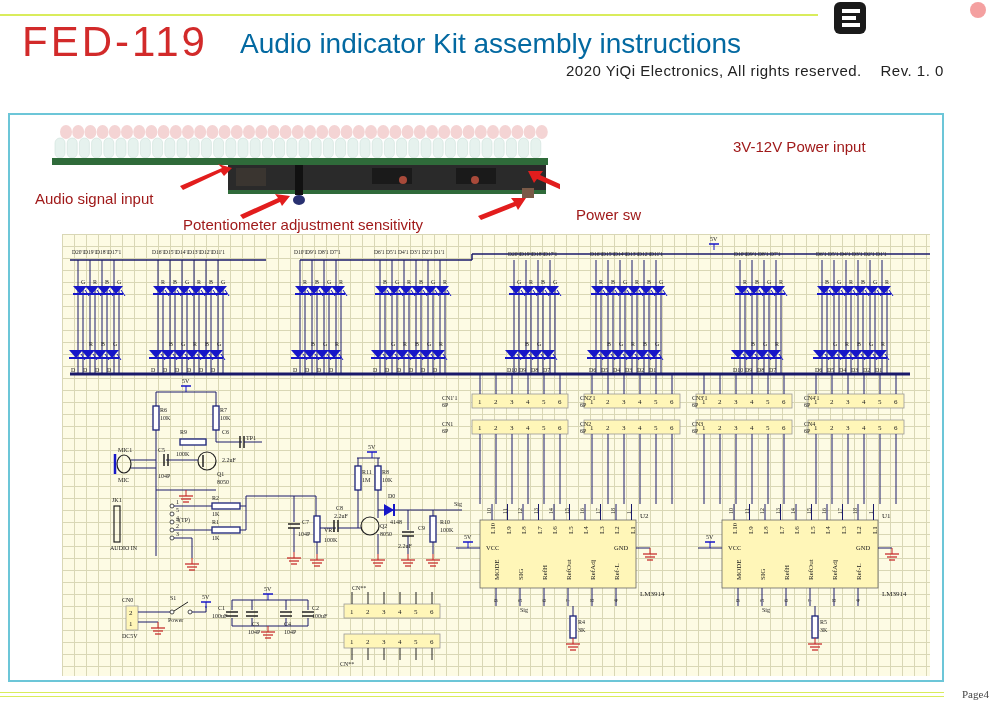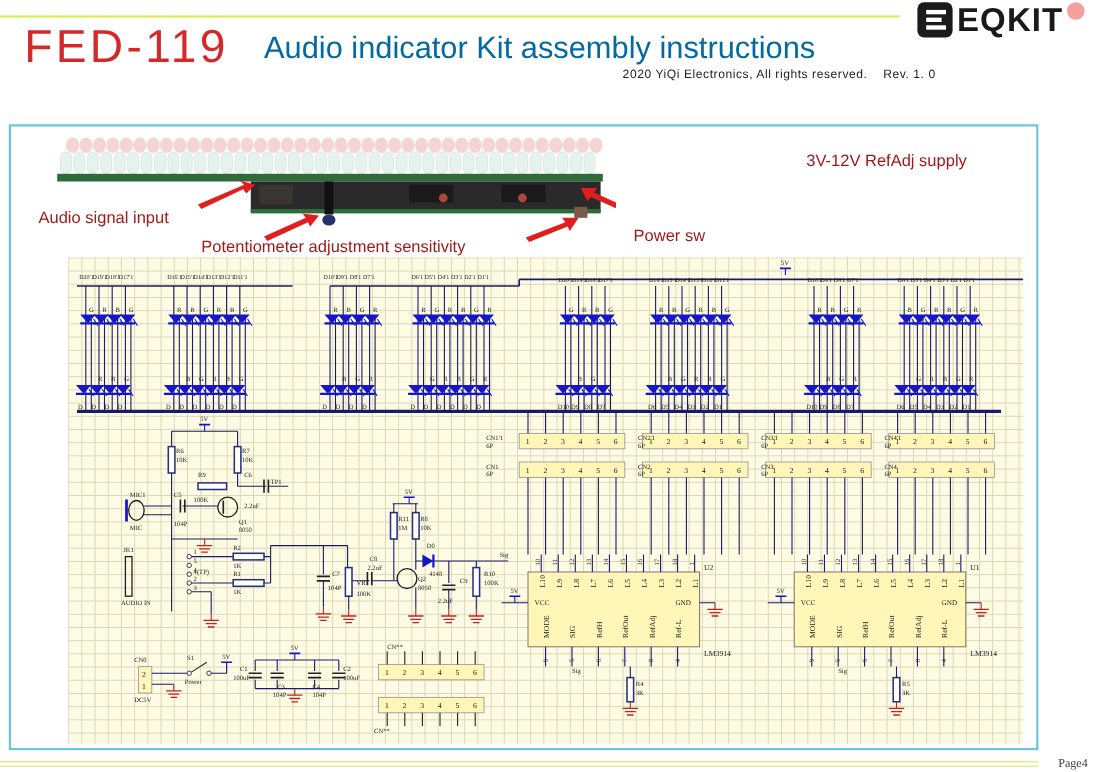--- a/index.html
+++ b/index.html
@@ -1,20 +1,20 @@
 <!DOCTYPE html>
 <html><head>
 <meta charset="utf-8">
 <style>
   html,body{margin:0;padding:0;background:#fff;}
   body{width:994px;height:702px;position:relative;overflow:hidden;font-family:"Liberation Sans",sans-serif;}
   .topline{position:absolute;left:0;top:14px;width:818px;height:2px;background:#d9ec5c;}
   .title-main{position:absolute;left:22px;top:18px;font-size:42px;color:#d22a2a;letter-spacing:3px;font-family:"Liberation Sans",sans-serif;}
   .title-sub{position:absolute;left:240px;top:28px;font-size:28px;color:#0369a1;font-family:"Liberation Sans",sans-serif;}
-  .copyright{position:absolute;left:566px;top:62px;font-size:11px;color:#222;letter-spacing:0.5px;}
+  .copyright{position:absolute;left:566px;top:62px;font-size:15px;color:#222;letter-spacing:0.5px;}
   .logo{position:absolute;left:834px;top:2px;width:148px;height:34px;}
   .logo .mark{position:absolute;left:0;top:0;width:32px;height:32px;background:#1a1a1a;border-radius:6px;}
   .logo .mark i{position:absolute;left:8px;height:4px;background:#fff;display:block;}
   .logo .txt{position:absolute;left:36px;top:0;font-size:30px;font-weight:bold;color:#1a1a1a;letter-spacing:1px;}
   .logo .badge{position:absolute;left:136px;top:0;width:16px;height:16px;border-radius:50%;background:#f4a0a0;}
   .frame{position:absolute;left:8px;top:113px;width:936px;height:569px;border:2px solid #6cc6d8;box-sizing:border-box;background:#fff;}
   .pcb{position:absolute;}
   .lbl{position:absolute;font-size:15px;color:#a01a1a;white-space:nowrap;}
   .schem{position:absolute;left:62px;top:234px;width:868px;height:442px;
     background-color:#fdfbe4;
@@ -31,21 +31,20 @@
 <div class="title-main">FED-119</div>
 <div class="title-sub">Audio indicator Kit assembly instructions</div>
 <div class="copyright"><span>2020 YiQi Electronics, All rights reserved.</span>&nbsp;&nbsp;&nbsp;&nbsp;<span>Rev. 1. 0</span></div>
 
 <div class="logo">
   <div class="mark">
     <i style="top:7px;width:18px;"></i>
       <i style="top:14px;width:14px;"></i>
       <i style="top:21px;width:18px;"></i>
   </div>
-  <div class="txt">EQKIT</div>
   <div class="badge"></div>
 </div>
 
 <div class="frame"></div>
 
 <svg class="pcb" style="left:40px;top:118px;" width="520" height="110" viewBox="0 0 520 110">
   <g id="leds">
       <ellipse cx="26" cy="14" rx="6" ry="7" fill="#f4d4d4"></ellipse>
       <ellipse cx="38.2" cy="14" rx="6" ry="7" fill="#f4d4d4"></ellipse>
       <ellipse cx="50.4" cy="14" rx="6" ry="7" fill="#f4d4d4"></ellipse>
@@ -140,21 +139,21 @@
   <rect x="482" y="70" width="12" height="10" fill="#7a5a48"></rect>
 
   <g fill="#e21d1d">
     <polygon points="140,68 182,50 178,46 192,50 184,58 181,54 143,72"></polygon>
     <polygon points="200,97 238,80 235,76 250,78 242,88 240,84 203,101"></polygon>
     <polygon points="438,98 474,84 471,80 486,80 478,92 476,88 441,102"></polygon>
     <polygon points="570,75 530,57 533,53 518,53 524,65 527,61 567,79" transform="translate(-30,0)"></polygon>
   </g>
 </svg>
 
-<div class="lbl" style="left:733px;top:138px;">3V-12V RefAdj supply</div>
+<div class="lbl" style="left:733px;top:138px;">3V-12V Power input</div>
 <div class="lbl" style="left:35px;top:190px;text-align:right;">Audio signal input</div>
 <div class="lbl" style="left:576px;top:181px;margin-top:25px;">Power sw</div>
 <div class="lbl" style="left:183px;top:216px;">Potentiometer adjustment sensitivity</div>
 
 <div class="schem">
   <svg id="sch" width="868" height="442" viewBox="0 0 868 442">
       <line x1="8" y1="26" x2="204" y2="26" stroke="#1a1a6a" stroke-width="1.5"></line>
       <line x1="238" y1="26" x2="410" y2="26" stroke="#1a1a6a" stroke-width="1.5"></line>
       <line x1="410" y1="26" x2="410" y2="20" stroke="#1a1a6a" stroke-width="1.5"></line>
       <line x1="410" y1="20" x2="868" y2="20" stroke="#1a1a6a" stroke-width="1.5"></line>

